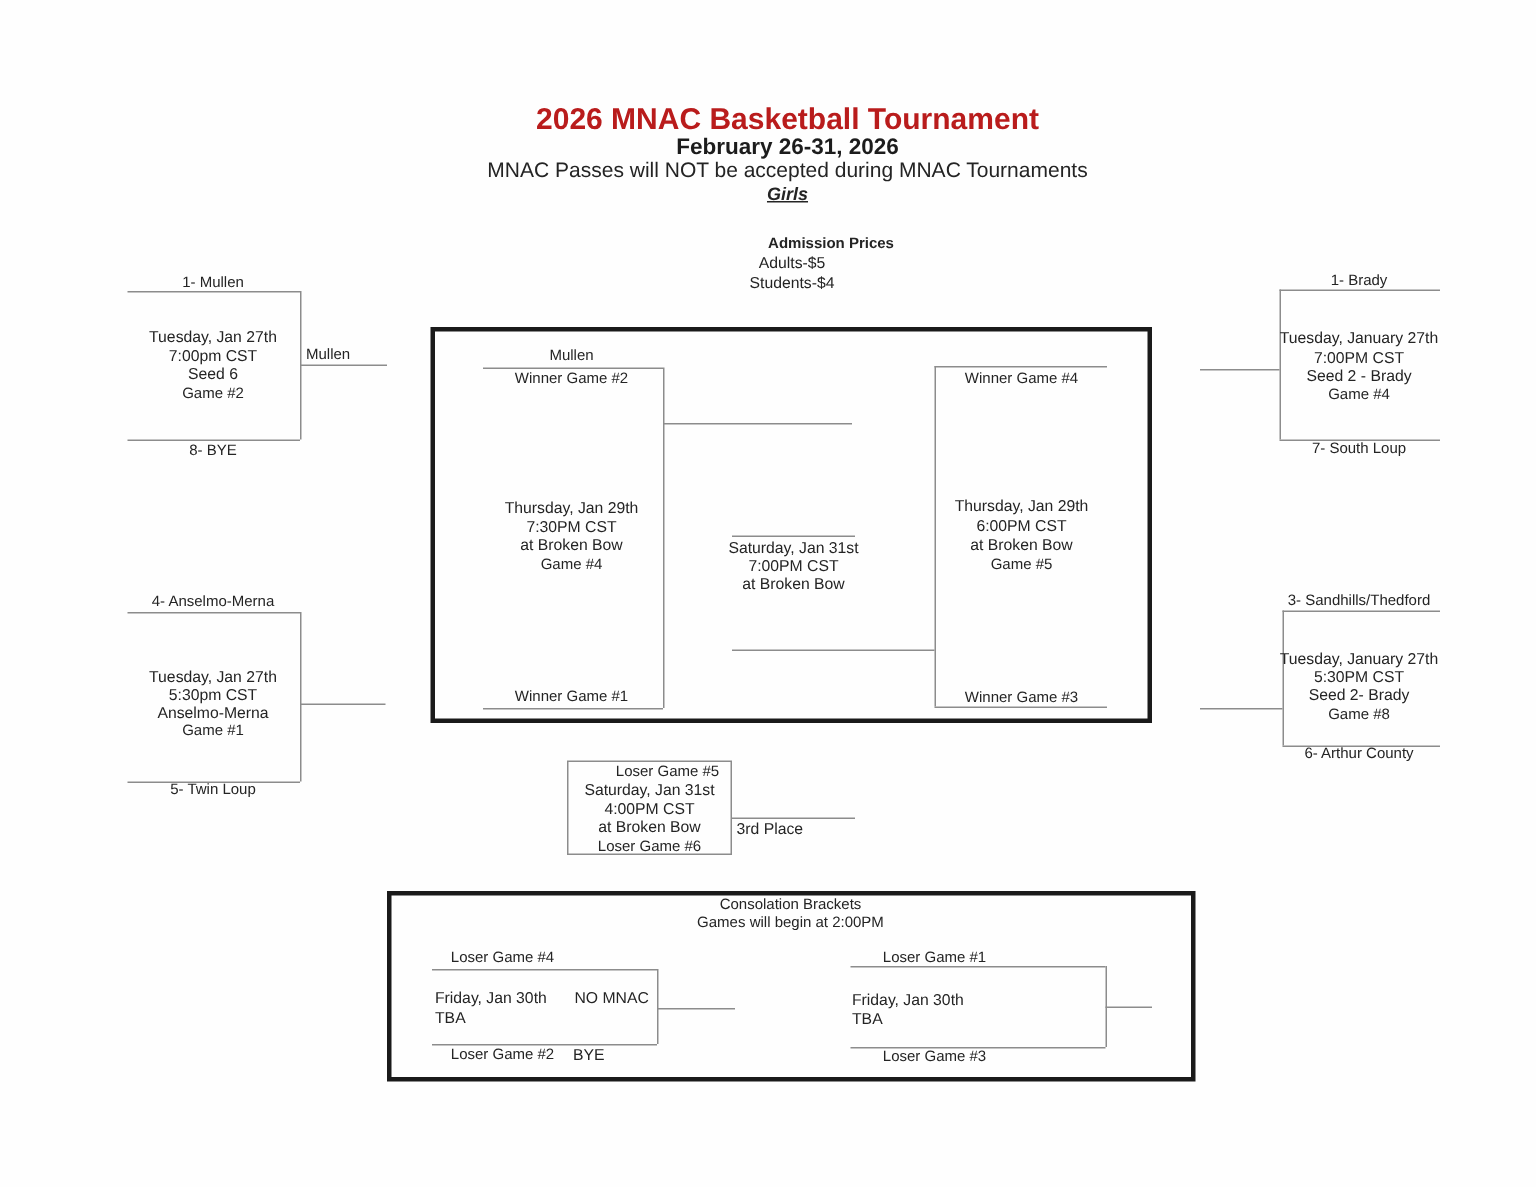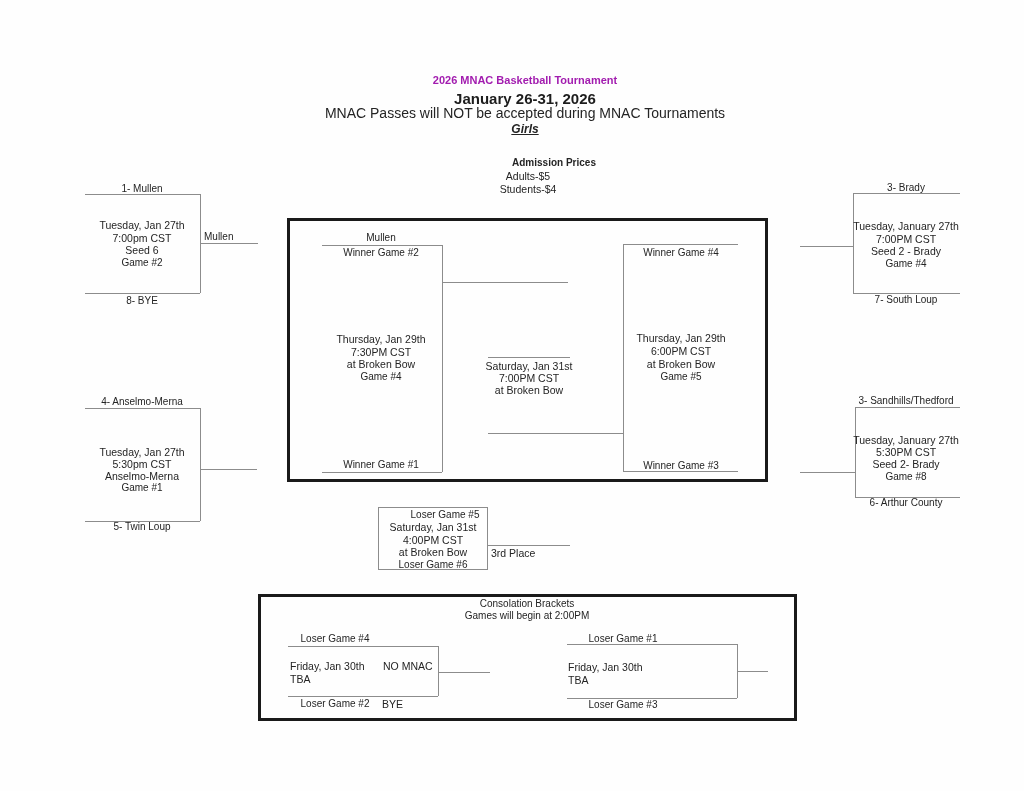--- a/index.html
+++ b/index.html
@@ -10,33 +10,33 @@
   }
   
   .hl { position:absolute; height:1px; background:#8c8c8c; }
   .vl { position:absolute; width:1px; background:#8c8c8c; }
   .boldbox { position:absolute; border:3px solid #1a1a1a; background:transparent; }
   .thinbox { position:absolute; border:1px solid #8c8c8c; background:transparent; }
   
   .t  { position:absolute; white-space:nowrap; font-size:10.5px; transform:translate(-50%,-50%); line-height:1; }
   .lt { transform:translate(0,-50%); }           
   .b  { font-weight:normal; font-size:10px; }
-  .title1 { font-size:11px; font-weight:bold; color:#a21caf; }
+  .title1 { font-size:20px; font-weight:bold; color:#b91c1c; }
   .title2 { font-size:15px;  font-weight:bold; color:#1c1c1c; }
   .note   { font-size:14px; }
   .girls  { font-size:12px; font-weight:bold; font-style:italic; text-decoration:underline; }
   .adm    { font-size:10px; font-weight:bold; }
 </style>
 </head>
 <body>
 
 <div class="page">
 
   <div class="t title1" style="left:525px;top:80px">2026 MNAC Basketball Tournament</div>
-  <div class="t title2" style="left:525px;top:98px">January 26-31, 2026</div>
+  <div class="t title2" style="left:525px;top:98px">February 26-31, 2026</div>
   <div class="t note" style="left:525px;top:113px">MNAC Passes will NOT be accepted during MNAC Tournaments</div>
   <div class="t girls" style="left:525px;top:129px">Girls</div>
   <div class="t adm" style="left:554px;top:163px">Admission Prices</div>
   <div class="t" style="left:528px;top:176px">Adults-$5</div>
   <div class="t" style="left:528px;top:189px">Students-$4</div>
 
   <div class="t b" style="left:142px;top:189px">1- Mullen</div>
   <div class="hl" style="left:85px;top:194px;width:115px"></div>
   <div class="vl" style="left:200px;top:194px;height:99px"></div>
   <div class="hl" style="left:85px;top:293px;width:115px"></div>
@@ -52,21 +52,21 @@
   <div class="hl" style="left:85px;top:408px;width:115px"></div>
   <div class="vl" style="left:200px;top:408px;height:113px"></div>
   <div class="hl" style="left:85px;top:521px;width:115px"></div>
   <div class="t b" style="left:142px;top:527px">5- Twin Loup</div>
   <div class="t" style="left:142px;top:452px">Tuesday, Jan 27th</div>
   <div class="t" style="left:142px;top:464px">5:30pm CST</div>
   <div class="t" style="left:142px;top:476px">Anselmo-Merna</div>
   <div class="t b" style="left:142px;top:488px">Game #1</div>
   <div class="hl" style="left:200px;top:469px;width:57px"></div>
 
-  <div class="t b" style="left:906px;top:188px">3- Brady</div>
+  <div class="t b" style="left:906px;top:188px">1- Brady</div>
   <div class="hl" style="left:853px;top:193px;width:107px"></div>
   <div class="vl" style="left:853px;top:193px;height:100px"></div>
   <div class="hl" style="left:853px;top:293px;width:107px"></div>
   <div class="t b" style="left:906px;top:300px">7- South Loup</div>
   <div class="t" style="left:906px;top:226px">Tuesday, January 27th</div>
   <div class="t" style="left:906px;top:239px">7:00PM CST</div>
   <div class="t" style="left:906px;top:251px">Seed 2 - Brady</div>
   <div class="t b" style="left:906px;top:264px">Game #4</div>
   <div class="hl" style="left:800px;top:246px;width:53px"></div>
 

